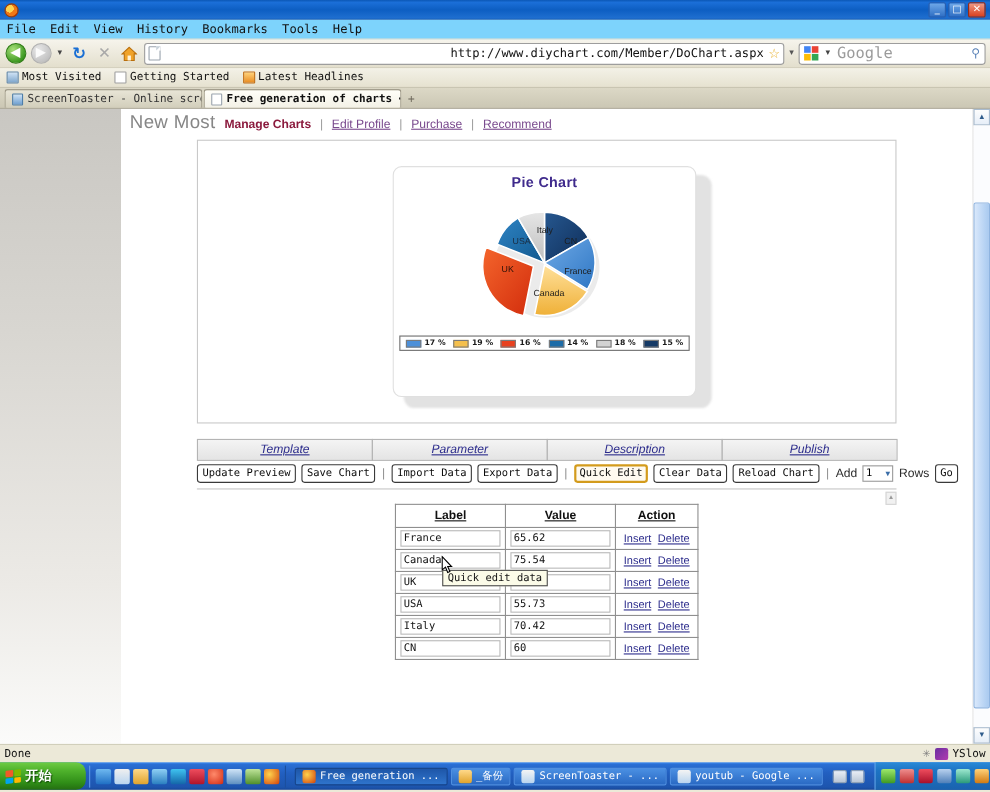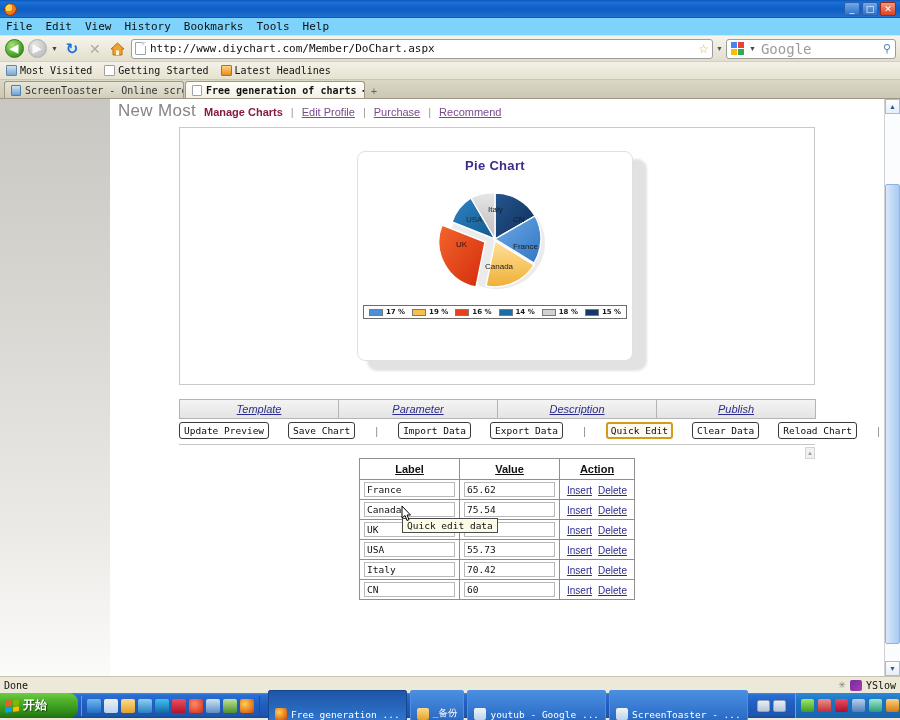--- a/index.html
+++ b/index.html
@@ -40,21 +40,21 @@
   .circ.back{background:radial-gradient(circle at 35% 30%,#a8e07a,#3f9a23 70%,#2b7a14);border:1px solid #2f7c16;}
   .circ.fwd{background:radial-gradient(circle at 35% 30%,#e8e8e8,#c3c3c3 70%,#aaa);border:1px solid #b0b0b0;color:#fafafa;}
   .caretb{font-size:7px;color:#444;padding:0 1px;}
   .reload{color:#1a6fd4;font-size:15px;font-weight:bold;font-family:"DejaVu Sans",sans-serif;}
   .stopx{color:#a8a8a8;font-size:14px;font-family:"DejaVu Sans",sans-serif;}
   .home{font-size:13px;}
   .urlbar{flex:1;height:20px;background:#fff;border:1px solid #9d9d9d;border-radius:3px;display:flex;align-items:center;
     padding:0 3px;gap:4px;}
   .pgico{width:11px;height:13px;background:#fff;border:1px solid #9aa3ad;border-radius:1px;flex:none;position:relative;}
   .pgico:after{content:"";position:absolute;right:-1px;top:-1px;border-left:4px solid #c9d2da;border-bottom:4px solid #fff;}
-  .urltxt{font-family:"DejaVu Sans Mono",monospace;font-size:11px;color:#101010;flex:1;white-space:nowrap;overflow:hidden;}
+  .urltxt{font-family:"DejaVu Sans Mono",monospace;font-size:11px;color:#101010;flex:1;white-space:nowrap;overflow:hidden;text-align:right;}
   .star{color:#e8b230;font-size:12px;}
   .urlcaret{font-size:7px;color:#555;}
   .searchbar{width:170px;height:20px;background:#fff;border:1px solid #9d9d9d;border-radius:3px;display:flex;align-items:center;
     padding:0 4px;gap:4px;}
   .glogo{width:13px;height:13px;flex:none;display:grid;grid-template-columns:1fr 1fr;grid-template-rows:1fr 1fr;gap:1px;}
   .glogo i{display:block;}
   .searchph{flex:1;font-family:"DejaVu Sans Mono",monospace;font-size:14px;color:#9b9b9b;}
   .magni{color:#5b83b8;font-size:11px;}
 
   
@@ -103,21 +103,21 @@
   .lgsw{width:14px;height:7px;border:1px solid #7a7a7a;}
   .lgtx{font-size:7px;font-weight:bold;color:#1a1a1a;font-family:"DejaVu Sans",sans-serif;}
 
   
   .apptabs{margin:12px auto 0;width:636px;display:flex;height:22px;align-items:flex-end;}
   .atab{flex:1;height:20px;border:1px solid #b4b4b4;border-bottom:1px solid #b4b4b4;background:linear-gradient(180deg,#f4f4f4,#e4e4e4);
     display:flex;align-items:center;justify-content:center;margin-right:-1px;font-style:italic;}
   .atab span{font-size:11px;color:#2c2c8c;text-decoration:underline;}
   .atab.sel{background:#fff;border-bottom:1px solid #fff;height:22px;}
 
-  .toolrow{width:636px;margin:3px auto 0;display:flex;align-items:center;gap:19px;flex-wrap:nowrap;}
+  .toolrow{width:636px;margin:3px auto 0;display:flex;align-items:center;gap:5px;flex-wrap:nowrap;}
   .btn{border:1px solid #3a3a3a;background:#fff;border-radius:3px;padding:1px 4px;
     font-family:"DejaVu Sans Mono",monospace;font-size:9.5px;color:#0b0b0b;white-space:nowrap;line-height:13px;}
   .btn.hl{border:2px solid #d39b1c;background:#fffaf0;padding:0 3px;}
   .vsep{color:#8e8e8e;padding:0 1px;font-size:11px;}
   .addtxt{font-size:11px;color:#2b2b2b;}
   .selbox{border:1px solid #9a9a9a;background:#fff;height:15px;min-width:28px;display:flex;align-items:center;
     justify-content:space-between;padding:0 2px;font-family:"DejaVu Sans Mono",monospace;font-size:9.5px;}
   .selbox i{font-style:normal;color:#3b6ea8;font-size:7px;}
 
   .tooltip{position:absolute;left:402px;top:419px;background:#fbfbe8;border:1px solid #4a4a4a;
@@ -155,21 +155,21 @@
   .taskbar{height:25px;background:linear-gradient(180deg,#3f8cf0 0%,#2a6fd4 8%,#225fc0 40%,#1d55ae 90%,#17479a 100%);
     display:flex;align-items:center;gap:3px;padding-right:2px;}
   .startbtn{height:25px;min-width:78px;background:linear-gradient(180deg,#6fcc44 0%,#4fb22c 30%,#2f8d17 75%,#246e11 100%);
     border-radius:0 9px 9px 0;display:flex;align-items:center;gap:4px;padding:0 10px 0 5px;color:#fff;
     font-weight:bold;font-size:12px;text-shadow:1px 1px 1px #134b06;}
   .flag{width:14px;height:12px;display:grid;grid-template-columns:1fr 1fr;grid-template-rows:1fr 1fr;gap:1px;transform:skewY(-6deg);}
   .flag i{display:block;border-radius:1px;}
   .ql{display:flex;align-items:center;gap:3px;padding:0 5px;border-left:1px solid #5f9ae8;border-right:1px solid #1b4f9e;height:20px;}
   .qi{width:14px;height:14px;border-radius:2px;}
   .tasks{display:flex;align-items:center;gap:3px;padding-left:5px;}
-  .task{height:31px;display:flex;align-items:flex-end;gap:4px;padding:0 6px;border:1px solid #4f8fe0;border-radius:2px;
+  .task{height:16px;display:flex;align-items:center;gap:4px;padding:0 6px;border:1px solid #4f8fe0;border-radius:2px;
     background:linear-gradient(180deg,#4a8fe2,#2a6ac4);color:#fff;font-family:"DejaVu Sans Mono",monospace;font-size:9.5px;
     max-width:150px;overflow:hidden;white-space:nowrap;}
   .task.sel{background:linear-gradient(180deg,#1e56a8,#2f74cc);border-color:#17468c;}
   .tki{width:12px;height:12px;border-radius:2px;flex:none;}
   .tray{margin-left:auto;height:25px;display:flex;align-items:center;gap:4px;padding:0 5px;
     background:linear-gradient(180deg,#2a8ad8 0%,#1d74c4 30%,#1a62ae 100%);border-left:1px solid #5fa8e8;}
   .tri{width:13px;height:13px;border-radius:2px;}
   .deskgrp{display:flex;align-items:center;gap:3px;padding:0 6px;}
   .dgi{width:13px;height:12px;border-radius:2px;background:linear-gradient(180deg,#e9eef5,#b9c6d6);border:1px solid #8fa2b8;}
 </style>
@@ -528,25 +528,25 @@
     <div class="task sel">
       <span class="tki" style="background:radial-gradient(circle at 35% 35%,#ffd24d,#d1410a)"></span>
       <span>Free generation ...</span>
     </div>
     <div class="task">
       <span class="tki" style="background:linear-gradient(180deg,#ffd98a,#e0a32c)"></span>
       <span>_备份</span>
     </div>
     <div class="task">
       <span class="tki" style="background:linear-gradient(180deg,#f4f4f4,#b8d4ef)"></span>
-      <span>youtub - Google ...</span>
+      <span>ScreenToaster - ...</span>
     </div>
     <div class="task">
       <span class="tki" style="background:linear-gradient(180deg,#f4f4f4,#b8d4ef)"></span>
-      <span>ScreenToaster - ...</span>
+      <span>youtub - Google ...</span>
     </div>
   </div>
 
   <div class="deskgrp">
     <span class="dgi"></span>
     <span class="dgi"></span>
   </div>
 
   <div class="tray">
     <span class="tri" style="background:linear-gradient(180deg,#9ee86a,#3f9a23)"></span>

